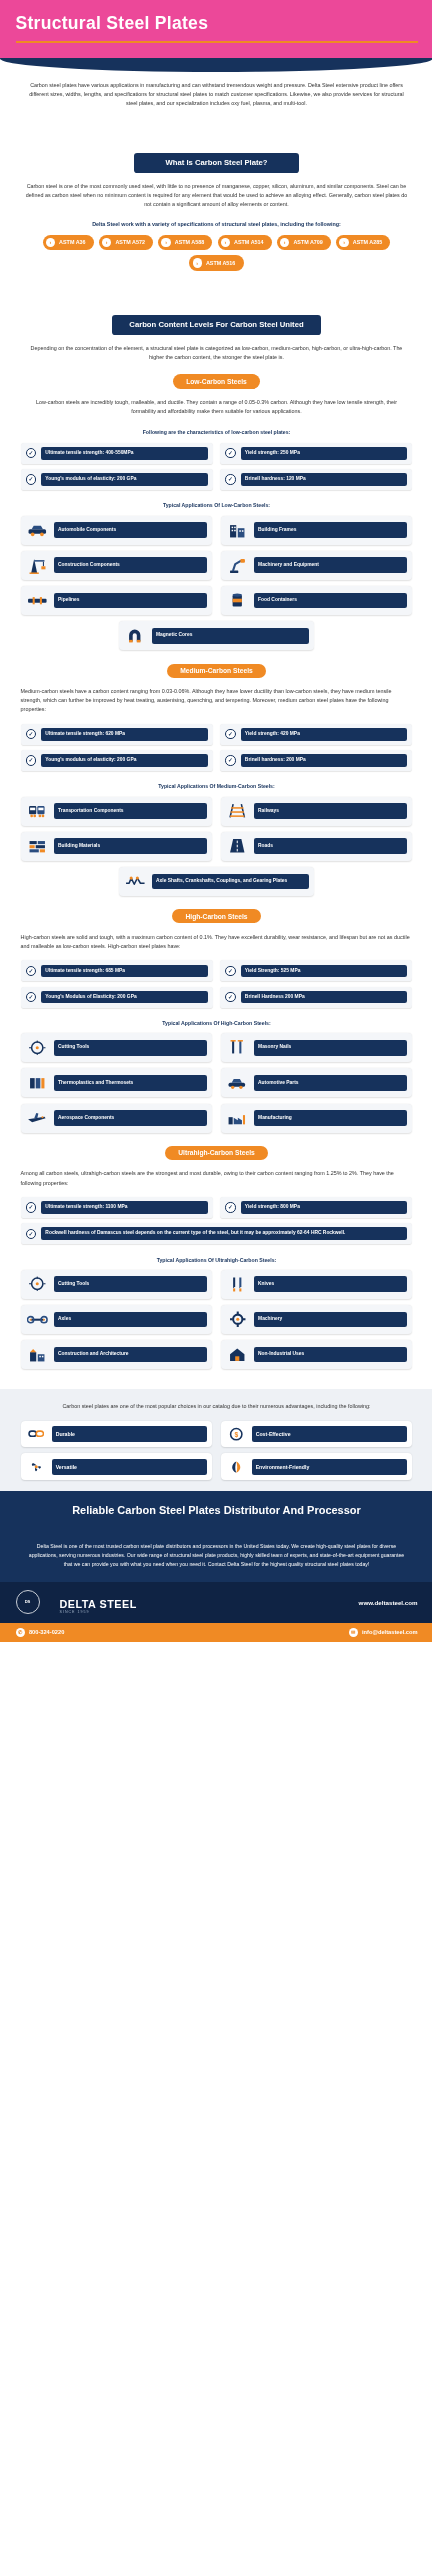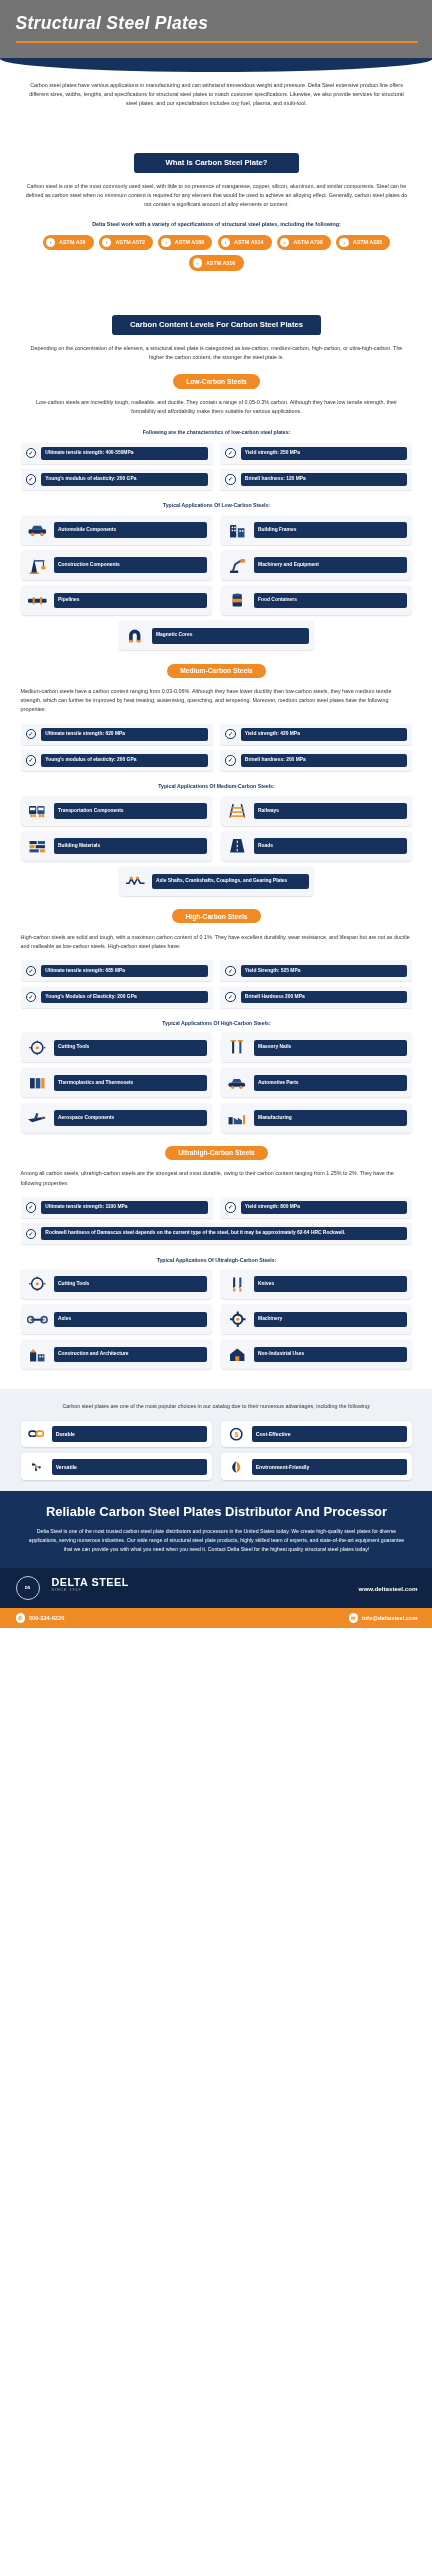--- a/index.html
+++ b/index.html
@@ -6,24 +6,23 @@
   body {
     width: 433px;
     font-family: "Liberation Sans", sans-serif;
     background: #ffffff;
     color: #222;
   }
   .page { width: 433px; position: relative; overflow: hidden; }
 
   
   .hero {
-    background: #737373;
+    background: #ec4899;
     padding: 13.4px 15.5px 15.5px 15.5px;
     position: relative;
-    font-style: italic;
   }
   .hero h1 {
     font-size: 17.5px;
     font-weight: bold;
     color: #ffffff;
     letter-spacing: 0.3px;
     line-height: 1.15;
   }
   .hero-rule {
     height: 2.1px; width: 100%;
@@ -231,32 +230,32 @@
     padding: 5.2px 4.1px;
   }
 
   
   .cta {
     background: #16325c;
     color: #fff;
     padding: 11.3px 26px 13.4px 26px;
     text-align: center;
   }
-  .cta h2 { font-size: 13px; line-height: 1.35; margin-bottom: 7px; }
+  .cta h2 { font-size: 11px; line-height: 1.35; margin-bottom: 24px; }
   .cta p { font-size: 5.2px; line-height: 1.75; }
 
   
   .footer {
     background: #0f2344;
     display: flex;
     align-items: center;
     justify-content: space-between;
     padding: 8.2px 15.5px;
   }
-  .brand { display: flex; align-items: flex-start; gap: 12px; }
+  .brand { display: flex; align-items: flex-end; gap: 20px; }
   .brand .mark {
     width: 24px; height: 24px;
     border-radius: 50%;
     border: 1px solid #c9ced6;
     display: flex; align-items: center; justify-content: center;
     color: #fff; font-size: 4.1px; font-weight: bold; text-align: center;
     line-height: 1.1;
   }
   .brand .name { color: #fff; font-size: 10.8px; font-weight: bold; letter-spacing: 0.5px; }
   .brand .sub { color: #9fb0c6; font-size: 3.6px; letter-spacing: 1px; }
@@ -321,21 +320,21 @@
         <span class="dot">›</span>
         <span>ASTM A285</span>
       </div>
     <div class="chip">
         <span class="dot">›</span>
         <span>ASTM A516</span>
       </div>
   </div>
 
   <div class="bar-wrap">
-    <div class="bar">Carbon Content Levels For Carbon Steel Plates</div>
+    <div class="bar">Carbon Content Levels For Carbon Steel United</div>
   </div>
   <div class="para">Depending on the concentration of the element, a structural steel plate is categorized as low-carbon, medium-carbon, high-carbon, or ultra-high-carbon. The higher the carbon content, the stronger the steel plate is.</div>
 
   <div class="pill-wrap">
     <div class="pill">Low-Carbon Steels</div>
   </div>
   <div class="para">Low-carbon steels are incredibly tough, malleable, and ductile. They contain a range of 0.05-0.3% carbon. Although they have low tensile strength, their formability and affordability make them suitable for various applications.</div>
   <div class="sublead">Following are the characteristics of low-carbon steel plates:</div>
 
   <div class="props">

